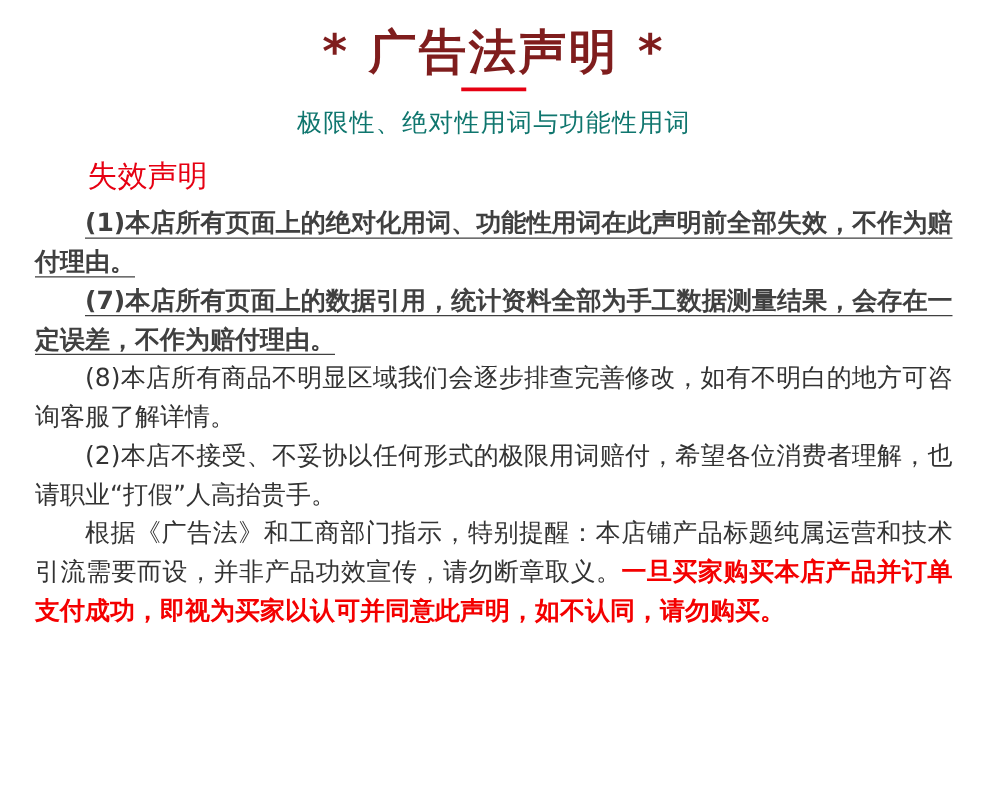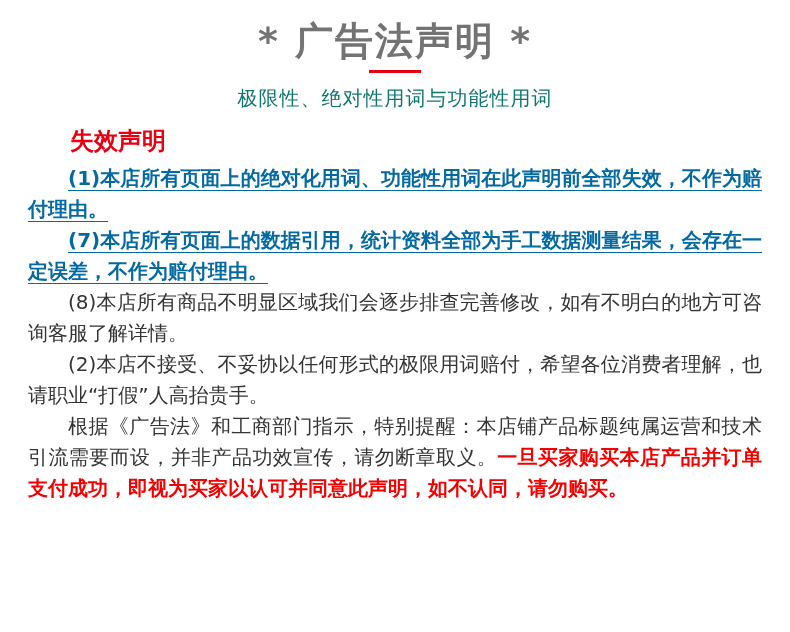--- a/index.html
+++ b/index.html
@@ -21,21 +21,21 @@
   }
   .header {
     text-align: center;
   }
   .page-title {
     margin: 0;
     padding-top: 21px;
     font-size: 38px;
     line-height: 40px;
     font-weight: bold;
-    color: #737373;
+    color: #7f1d1d;
     letter-spacing: 2px;
   }
   .title-underline {
     width: 52px;
     height: 3px;
     background: #e60012;
     margin: 9px auto 0 auto;
   }
   .page-subtitle {
     margin-top: 12px;
@@ -45,33 +45,33 @@
     letter-spacing: 1px;
     font-weight: normal;
   }
   .content {
     padding: 0 28px 0 28px;
   }
   .section-heading {
     margin: 17px 0 9px 42px;
     font-size: 24px;
     line-height: 26px;
-    font-weight: bold;
+    font-weight: normal;
     color: #e60012;
   }
   .para {
     margin: 0;
     font-size: 20px;
     line-height: 31px;
     text-align: justify;
     text-indent: 2em;
     color: #333333;
   }
   .para.red-clause {
-    color: #0369a1;
+    color: #404040;
     font-weight: bold;
     text-decoration: underline;
     text-decoration-thickness: 1px;
     text-underline-offset: 5px;
   }
   .red-bold {
     color: #f40000;
     font-weight: bold;
   }
 </style>

